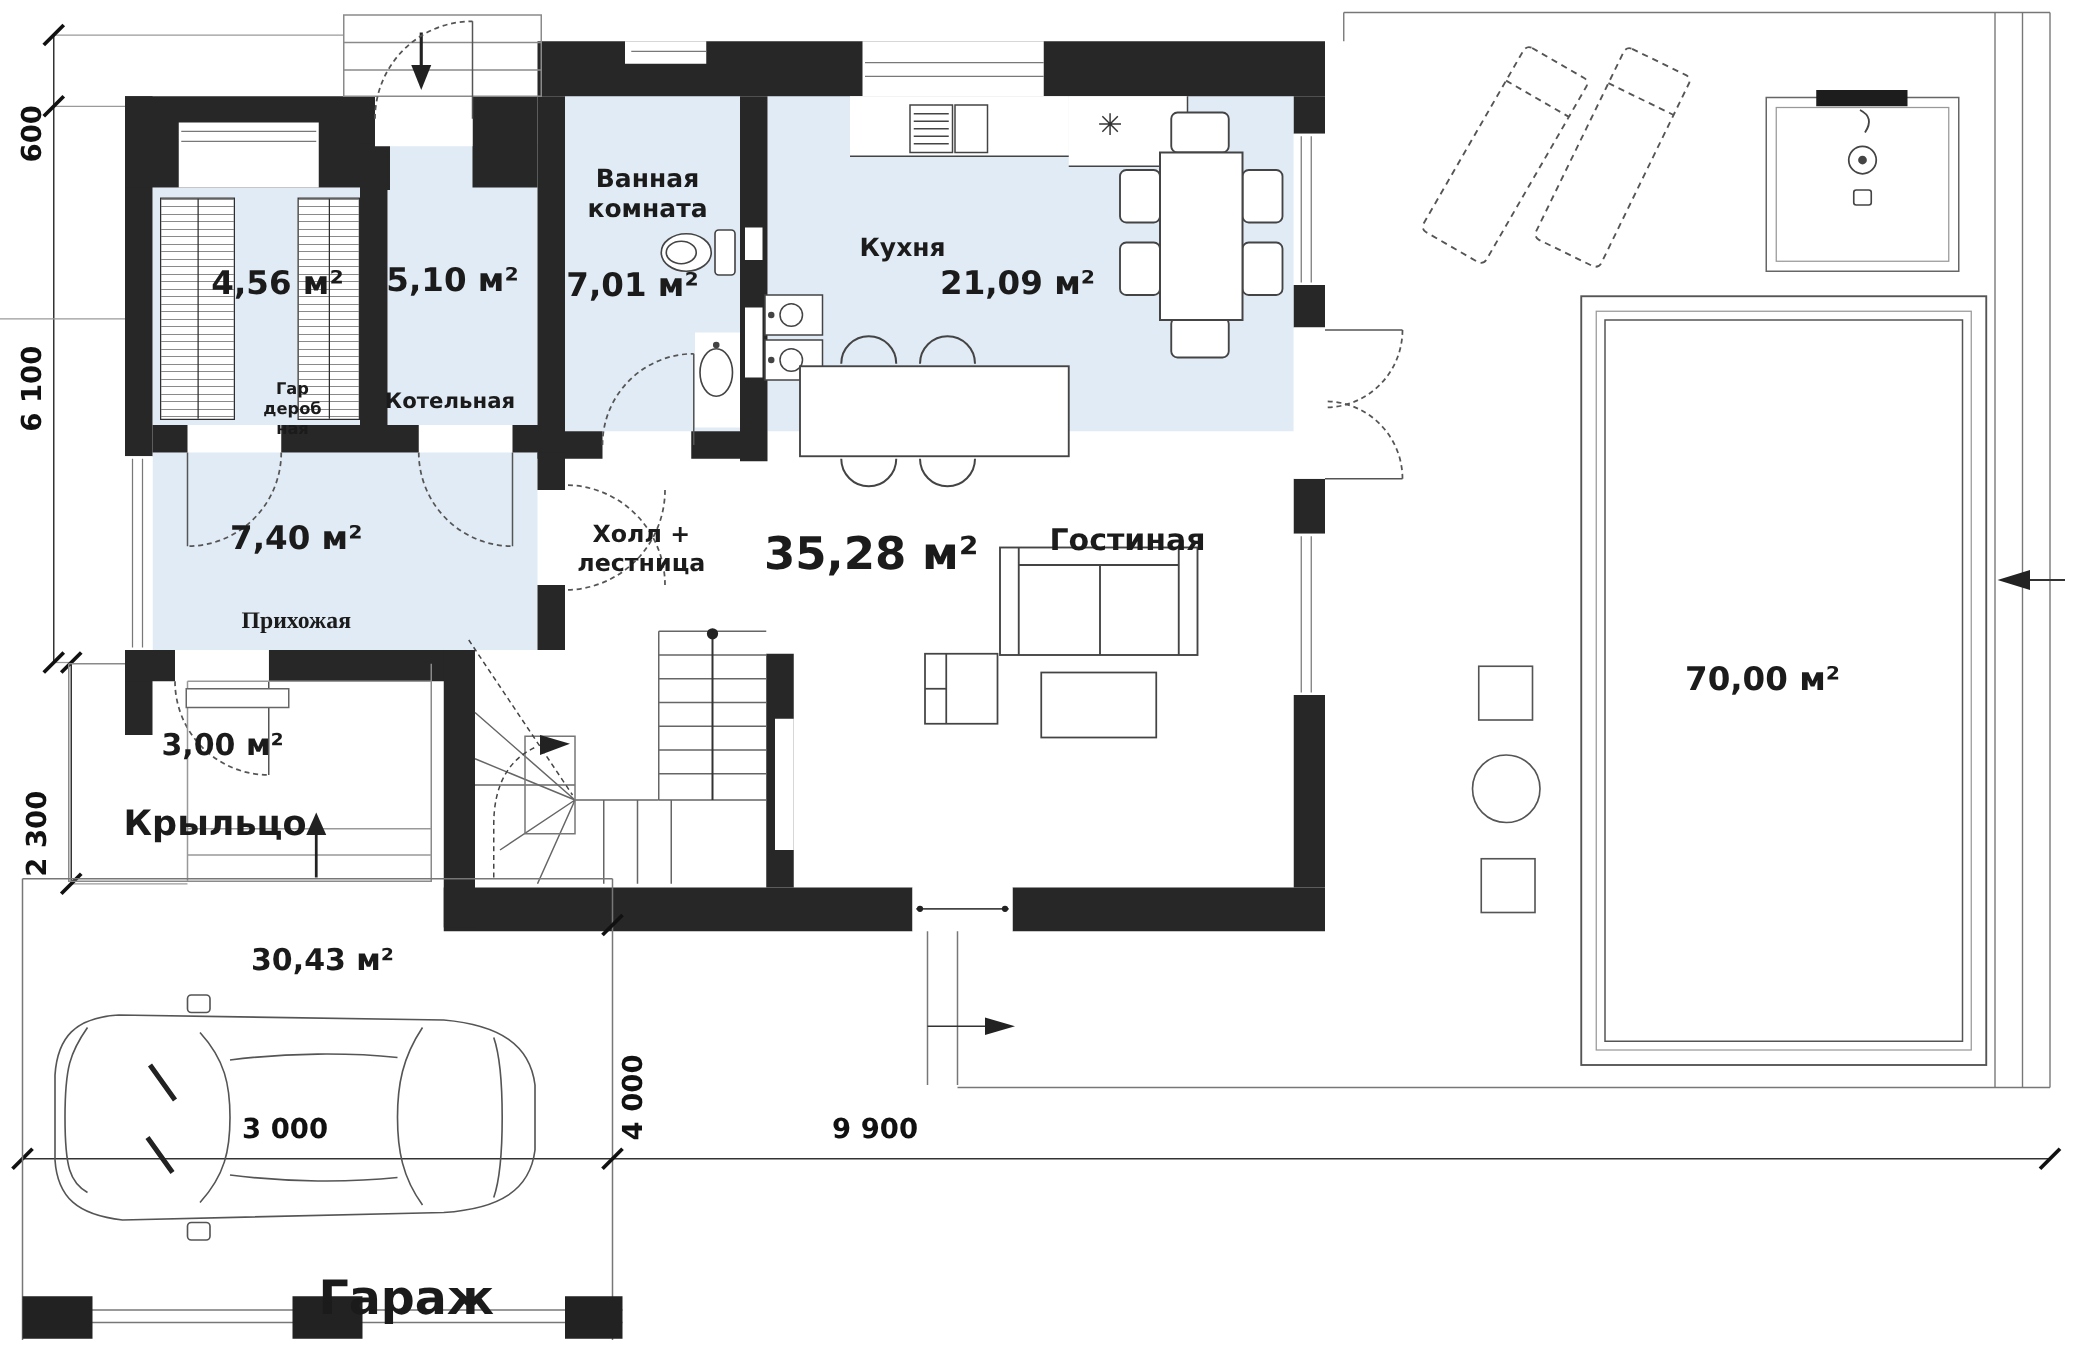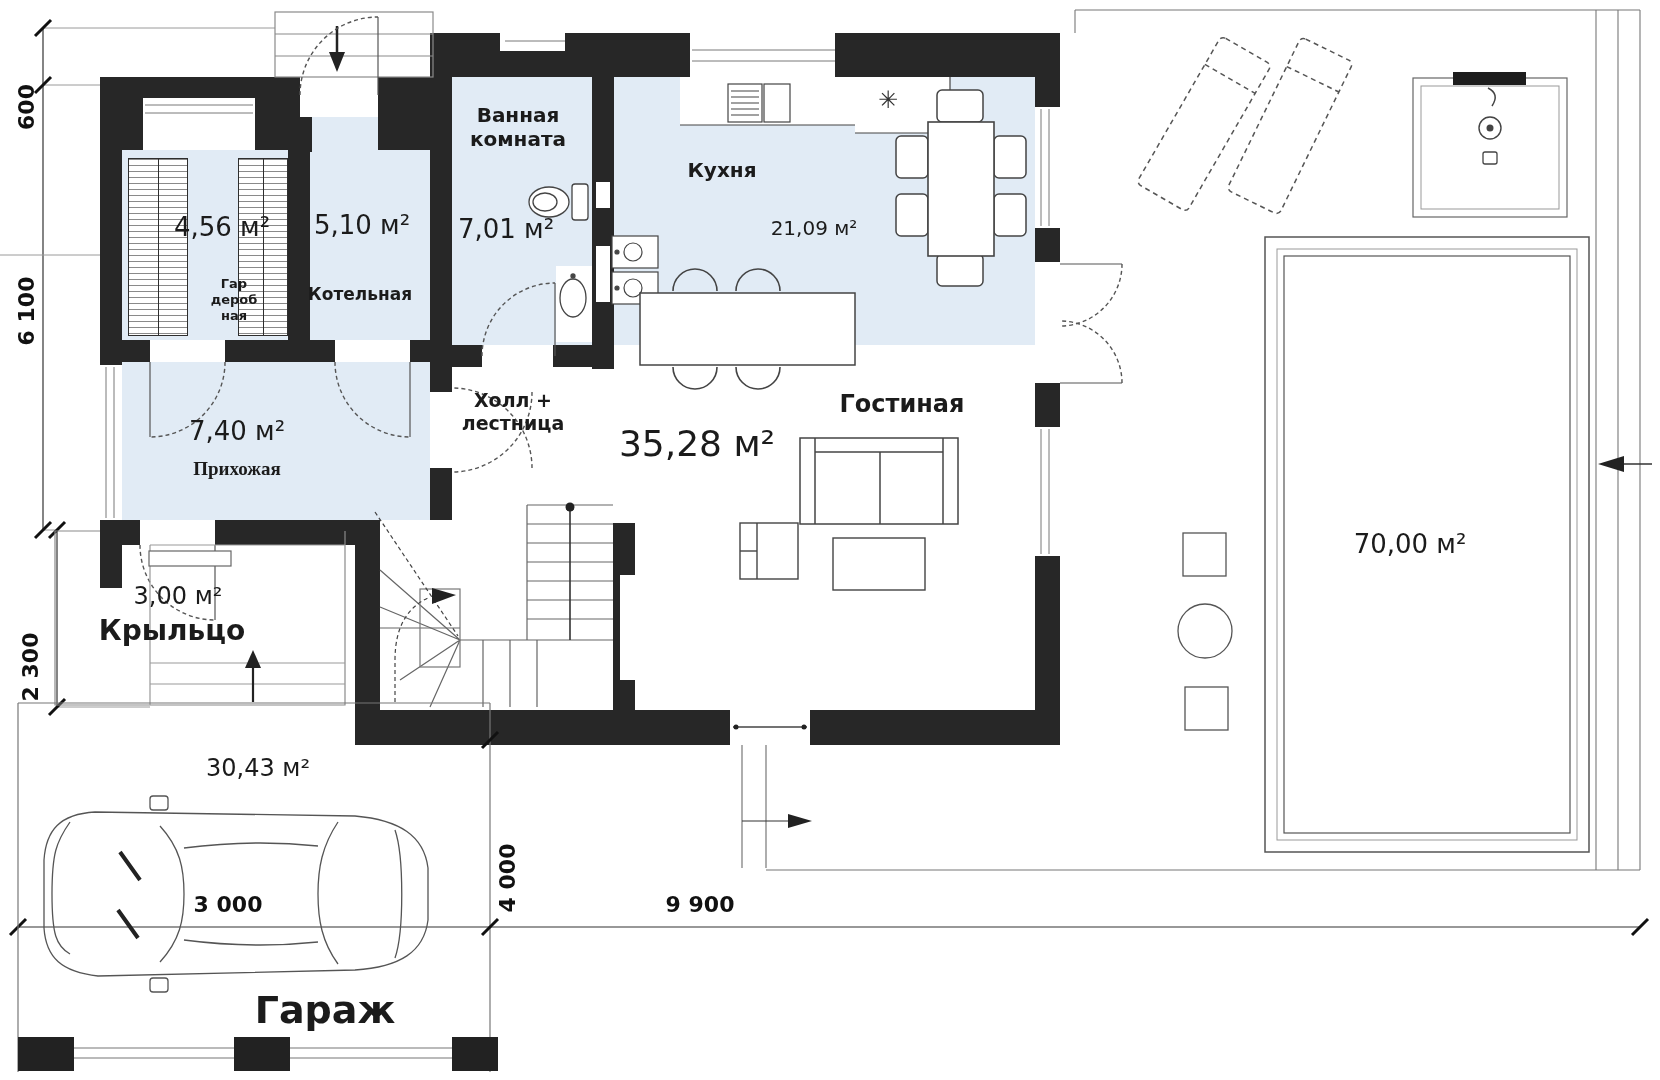--- a/index.html
+++ b/index.html
@@ -9,22 +9,22 @@
   .room{position:absolute;background:var(--roomfill,#e1ebf5);}
   .cut{position:absolute;background:#ffffff;}
   .rack{position:absolute;background-color:#ffffff;
         background-image:repeating-linear-gradient(to bottom,#8a8a8a 0 1px,transparent 1px 6px);
         border:1.5px solid #2e2e2e;}
   .rack::before{content:"";position:absolute;left:50%;top:0;bottom:0;width:1px;background:#2e2e2e;}
   svg.overlay{position:absolute;left:0;top:0;pointer-events:none;}
   .label{position:absolute;transform:translate(-50%,-50%);color:#1b1b1b;
          text-align:center;white-space:nowrap;line-height:1.22;}
   .rot{transform:translate(-50%,-50%) rotate(-90deg);}
-  .name{font-weight:700;}
-  .area{font-weight:400;}
+  .name{font-weight:700;margin-top:28px;}
+  .area{font-weight:700;}
   .dim{font-weight:700;color:#111;}
 </style>
 </head>
 <body>
 
 <div id="plan" style="--wall: #272727; --roomfill: #e1ebf5; --bg: #ffffff;">
 
   <div class="room" style="left:122px;top:150px;width:166px;height:190px;"></div>
   <div class="room" style="left:310px;top:115px;width:120px;height:225px;"></div>
   <div class="room" style="left:452px;top:77px;width:140px;height:268px;"></div>
@@ -340,21 +340,21 @@
   <div class="label area" style="left:362px;top:226px;font-size:26px;">5,10 м²</div>
   <div class="label name" style="left:360px;top:294px;font-size:17px;">Котельная</div>
 
   <div class="label name" style="left:518px;top:127px;font-size:20px;">
     <div>Ванная</div>
     <div>комната</div>
   </div>
   <div class="label area" style="left:506px;top:230px;font-size:26px;">7,01 м²</div>
 
   <div class="label name" style="left:722px;top:170px;font-size:20px;text-align:center;">Кухня</div>
-  <div class="label area" style="left:814px;top:228px;font-size:20px;">21,09 м²</div>
+  <div class="label area" style="left:814px;top:228px;font-size:26px;">21,09 м²</div>
   <div class="label" style="left:888px;top:101px;font-size:24px;color:#333;">✳</div>
 
   <div class="label area" style="left:237px;top:432px;font-size:26px;">7,40 м²</div>
   <div class="label name" style="left:237px;top:469px;font-size:19px;font-family:Liberation Serif, serif;">Прихожая</div>
 
   <div class="label name" style="left:513px;top:412px;font-size:19px;">
     <div>Холл +</div>
     <div>лестница</div>
   </div>
 

